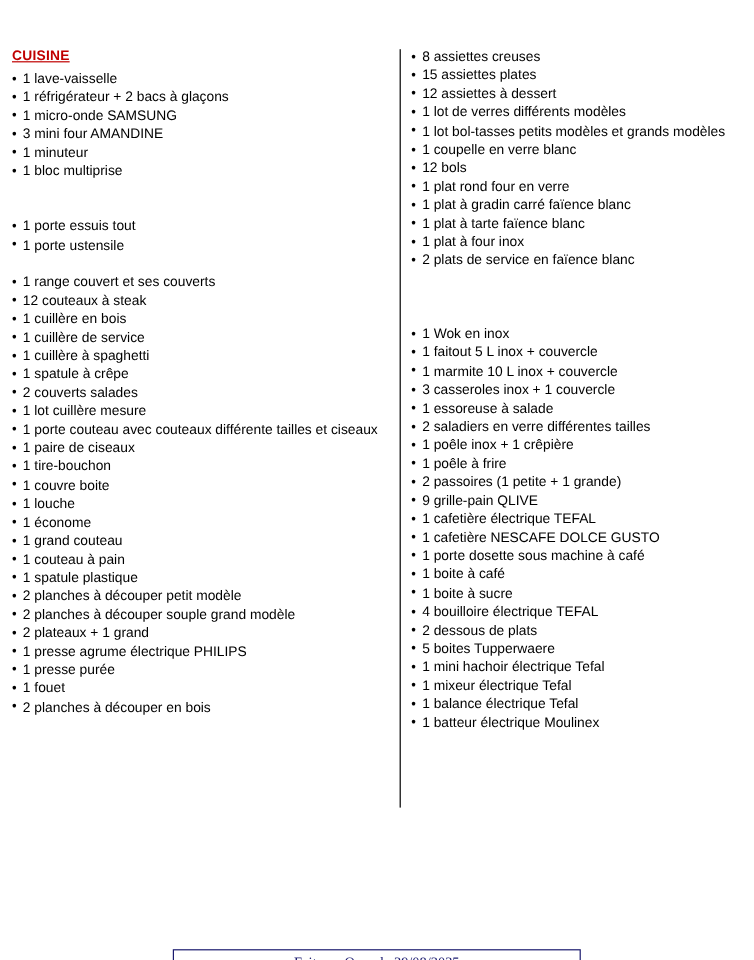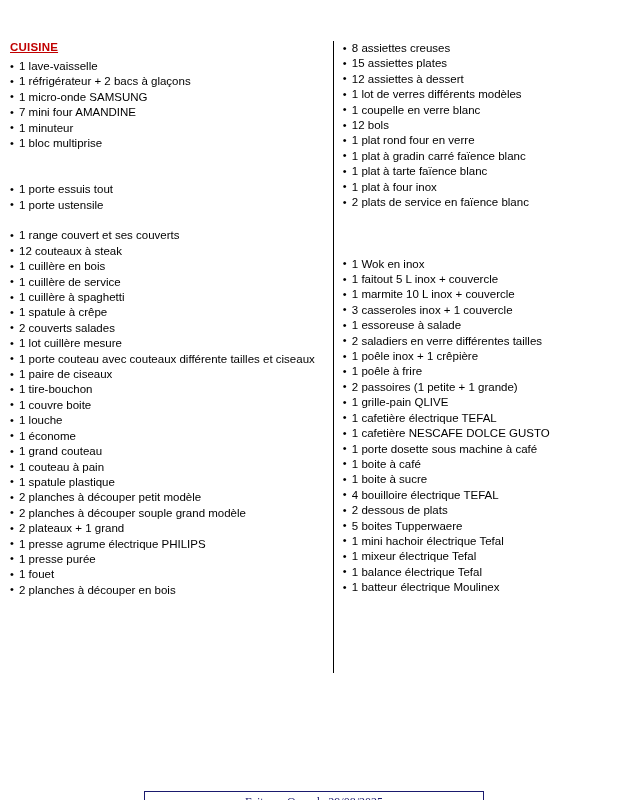--- a/index.html
+++ b/index.html
@@ -104,21 +104,21 @@
 
 <div class="page">
   <div class="columns">
     <div class="divider"></div>
     <div class="col col-left">
       <div class="section-title">CUISINE</div>
       <ul class="items">
           <li class="bulleted">1 lave-vaisselle</li>
           <li class="bulleted">1 réfrigérateur + 2 bacs à glaçons</li>
           <li class="bulleted">1 micro-onde SAMSUNG</li>
-          <li class="bulleted">7 mini four AMANDINE</li>
+          <li class="bulleted">3 mini four AMANDINE</li>
           <li class="bulleted">1 minuteur</li>
           <li class="bulleted">1 bloc multiprise</li>
           <li class="spacer">&nbsp;</li>
           <li class="spacer">&nbsp;</li>
           <li class="bulleted">1 porte essuis tout</li>
           <li class="bulleted">1 porte ustensile</li>
           <li class="spacer">&nbsp;</li>
           <li class="bulleted">1 range couvert et ses couverts</li>
           <li class="bulleted">12 couteaux à steak</li>
           <li class="bulleted">1 cuillère en bois</li>
@@ -144,40 +144,41 @@
           <li class="bulleted">1 fouet</li>
           <li class="bulleted">2 planches à découper en bois</li>
         </ul>
     </div>
     <div class="col col-right">
       <ul class="items">
           <li class="bulleted">8 assiettes creuses</li>
           <li class="bulleted">15 assiettes plates</li>
           <li class="bulleted">12 assiettes à dessert</li>
           <li class="bulleted">1 lot de verres différents modèles</li>
+          <li class="bulleted">1 lot bol-tasses petits modèles et grands modèles</li>
           <li class="bulleted">1 coupelle en verre blanc</li>
           <li class="bulleted">12 bols</li>
           <li class="bulleted">1 plat rond four en verre</li>
           <li class="bulleted">1 plat à gradin carré faïence blanc</li>
           <li class="bulleted">1 plat à tarte faïence blanc</li>
           <li class="bulleted">1 plat à four inox</li>
           <li class="bulleted">2 plats de service en faïence blanc</li>
           <li class="spacer">&nbsp;</li>
           <li class="spacer">&nbsp;</li>
           <li class="spacer">&nbsp;</li>
           <li class="bulleted">1 Wok en inox</li>
           <li class="bulleted">1 faitout 5 L inox + couvercle</li>
           <li class="bulleted">1 marmite 10 L inox + couvercle</li>
           <li class="bulleted">3 casseroles inox + 1 couvercle</li>
           <li class="bulleted">1 essoreuse à salade</li>
           <li class="bulleted">2 saladiers en verre différentes tailles</li>
           <li class="bulleted">1 poêle inox + 1 crêpière</li>
           <li class="bulleted">1 poêle à frire</li>
           <li class="bulleted">2 passoires (1 petite + 1 grande)</li>
-          <li class="bulleted">1 grille-pain QLIVE</li>
+          <li class="bulleted">9 grille-pain QLIVE</li>
           <li class="bulleted">1 cafetière électrique TEFAL</li>
           <li class="bulleted">1 cafetière NESCAFE DOLCE GUSTO</li>
           <li class="bulleted">1 porte dosette sous machine à café</li>
           <li class="bulleted">1 boite à café</li>
           <li class="bulleted">1 boite à sucre</li>
           <li class="bulleted">4 bouilloire électrique TEFAL</li>
           <li class="bulleted">2 dessous de plats</li>
           <li class="bulleted">5 boites Tupperwaere</li>
           <li class="bulleted">1 mini hachoir électrique Tefal</li>
           <li class="bulleted">1 mixeur électrique Tefal</li>

